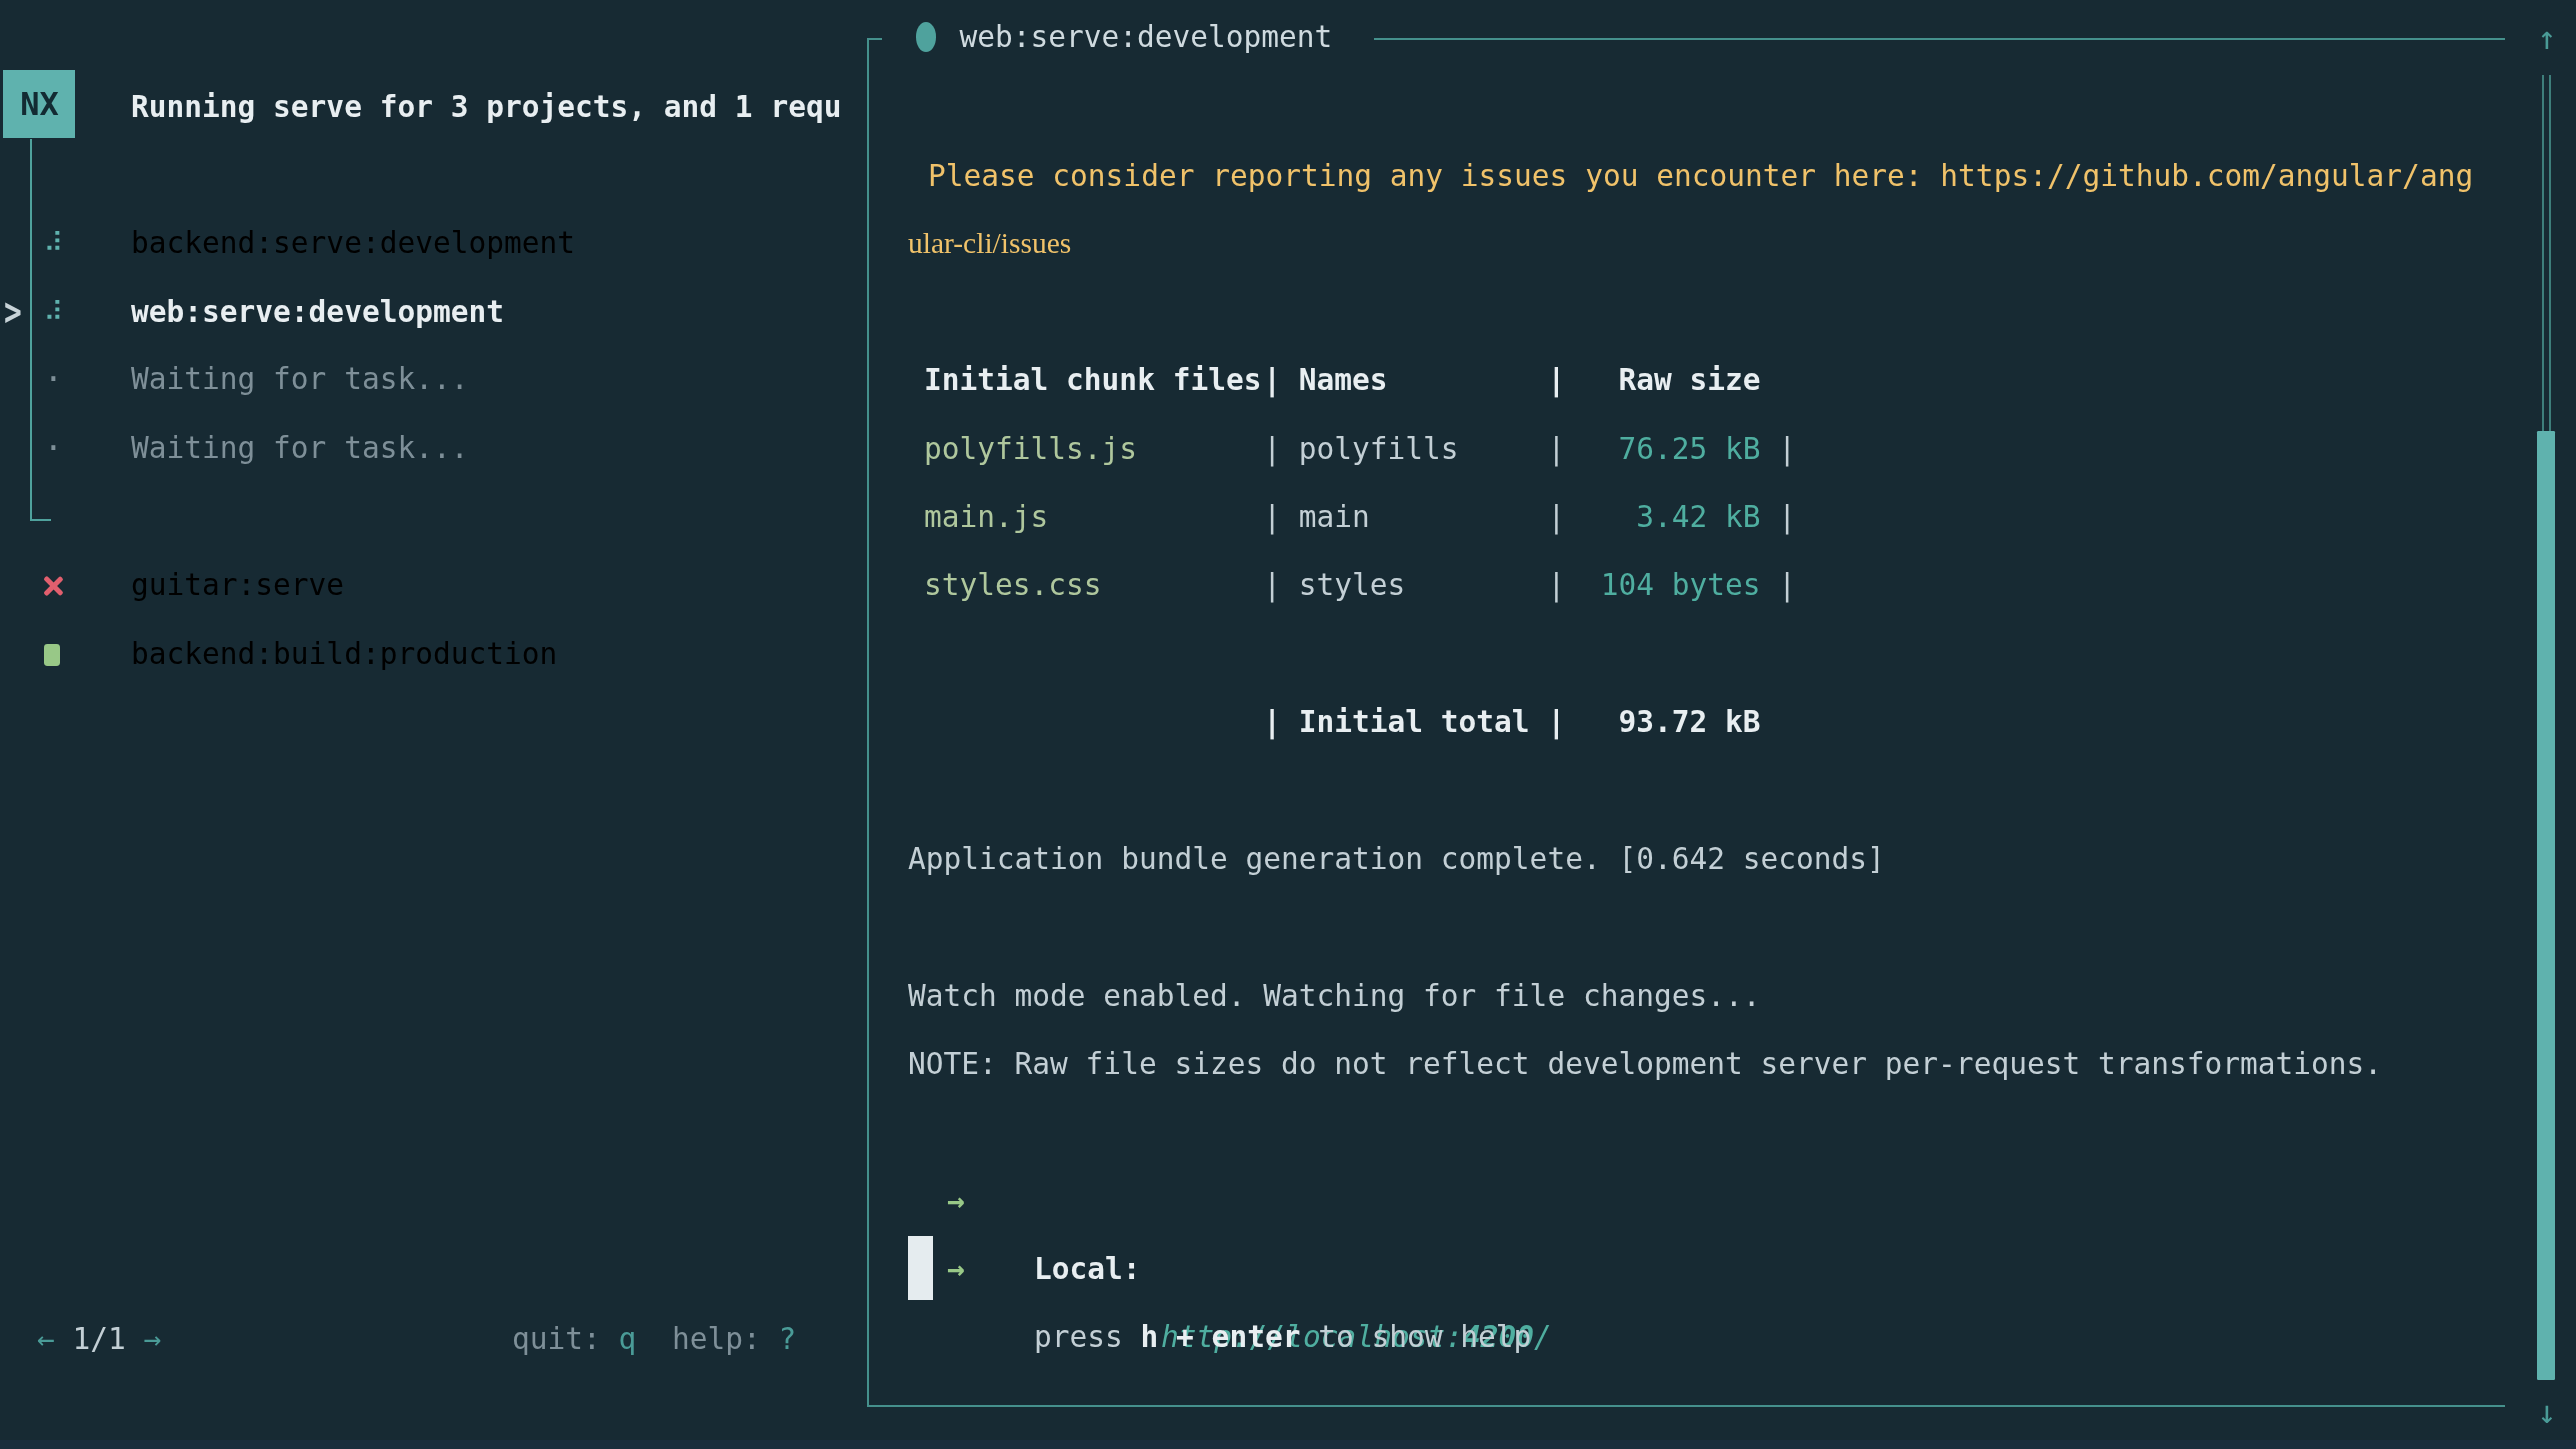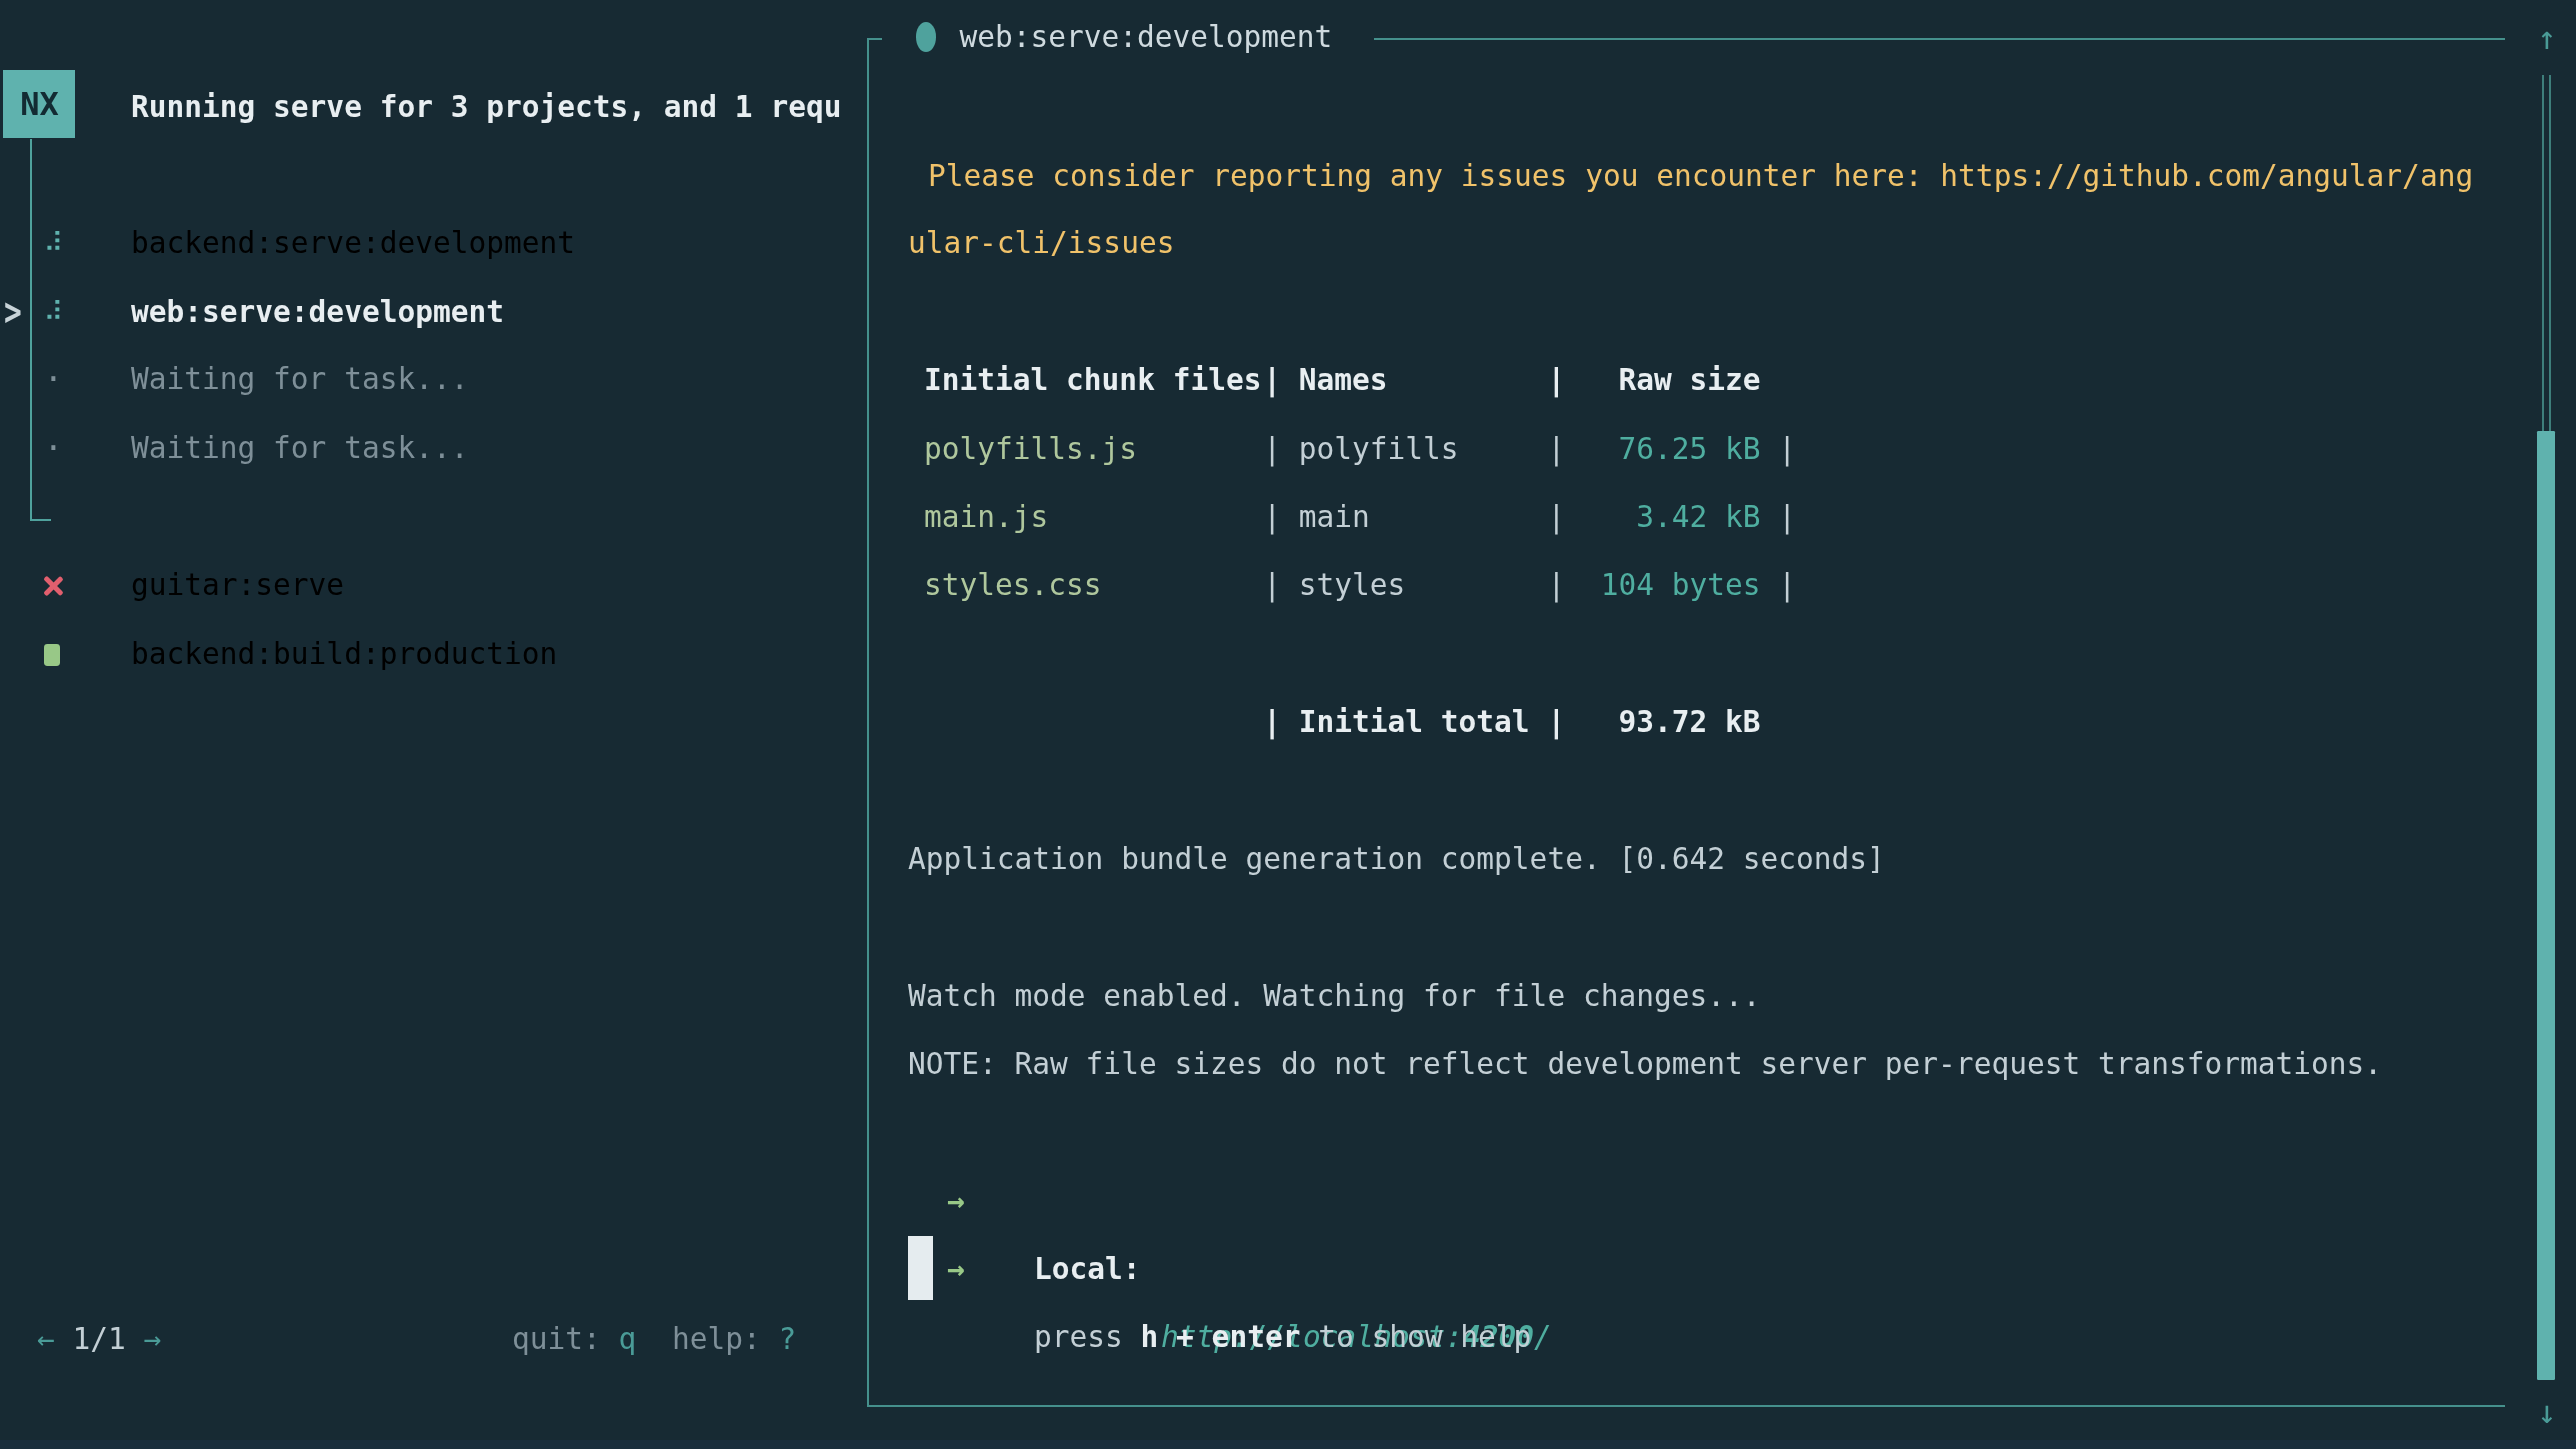--- a/index.html
+++ b/index.html
@@ -138,21 +138,21 @@
   <section>
 
     <div class="pb" id="pb-left"></div>
     <div class="pb" id="pb-stub"></div>
     <div class="pb" id="pb-top"></div>
     <div class="pb" id="pb-bottom"></div>
 
     <div id="panel-title"><span class="bullet"></span><span>web:serve:development</span></div>
 
     <div class="line pline yellow" style="top:142px;margin-left:20px;">Please consider reporting any issues you encounter here: https://github.com/angular/ang</div>
-    <div class="line pline yellow" style="top:209px;">ular-cli/issues</div>
+    <div class="line pline yellow" style="top:209px;font-family:Liberation Serif, serif;">ular-cli/issues</div>
 
     <div class="line pline bold bright" style="top:346px;">
       <span class="tcell c-file">Initial chunk files</span>
       <span class="tcell c-p1">|</span>
       <span class="tcell c-name">Names</span>
       <span class="tcell c-p2">|</span>
       <span class="tcell c-size">Raw size</span>
     </div>
 
     <div class="line pline" style="top:415px;">

